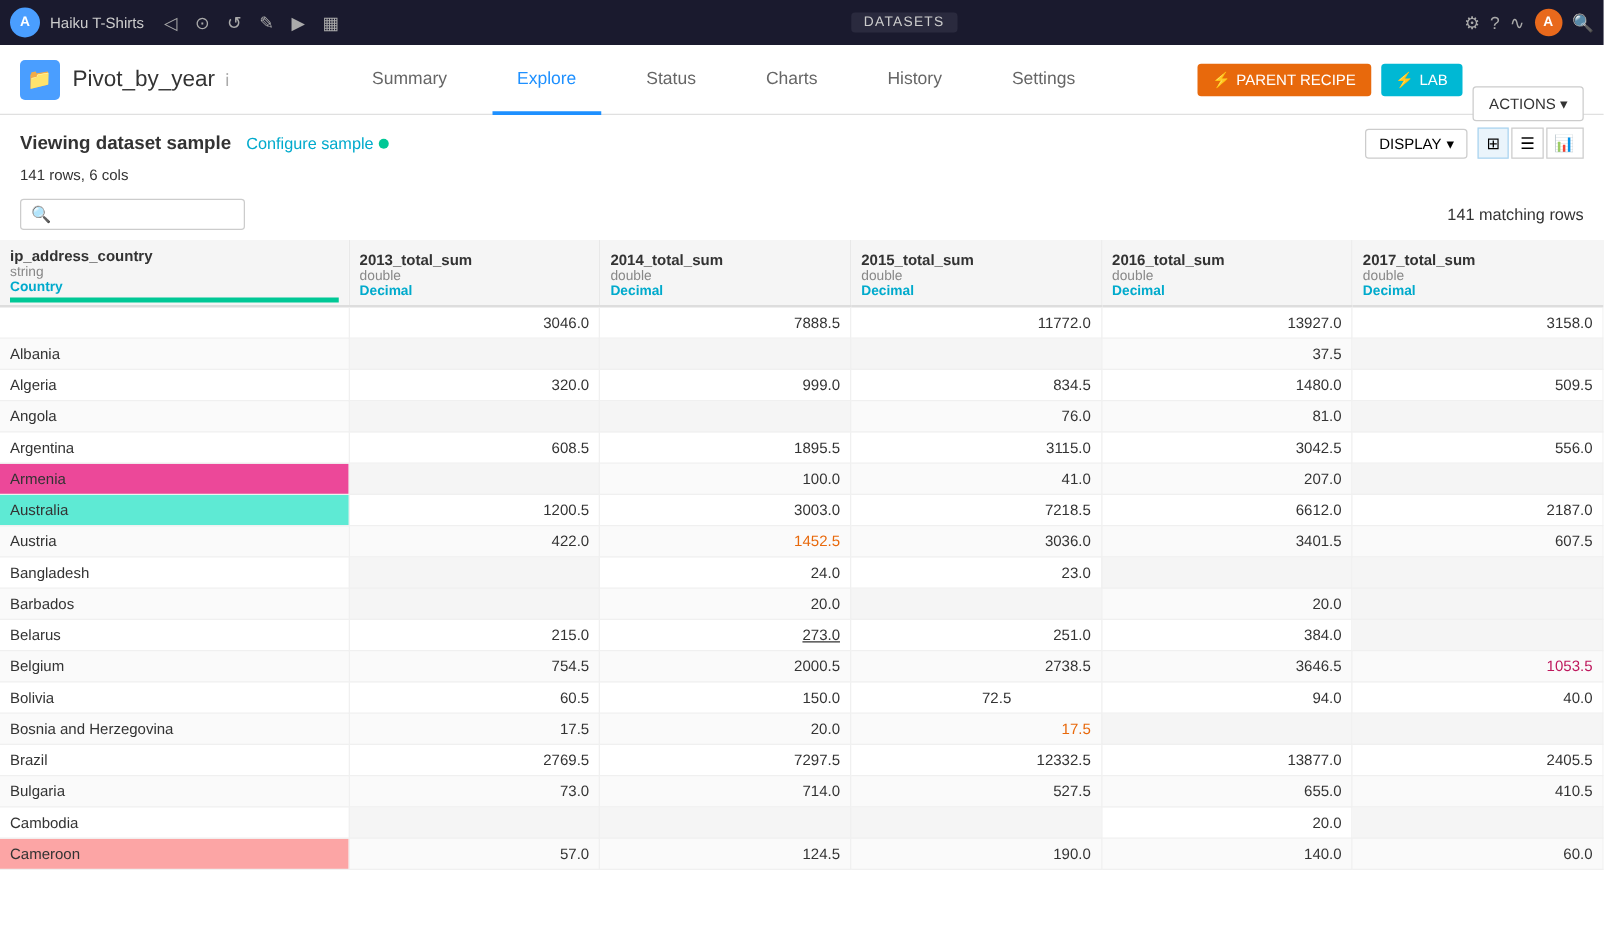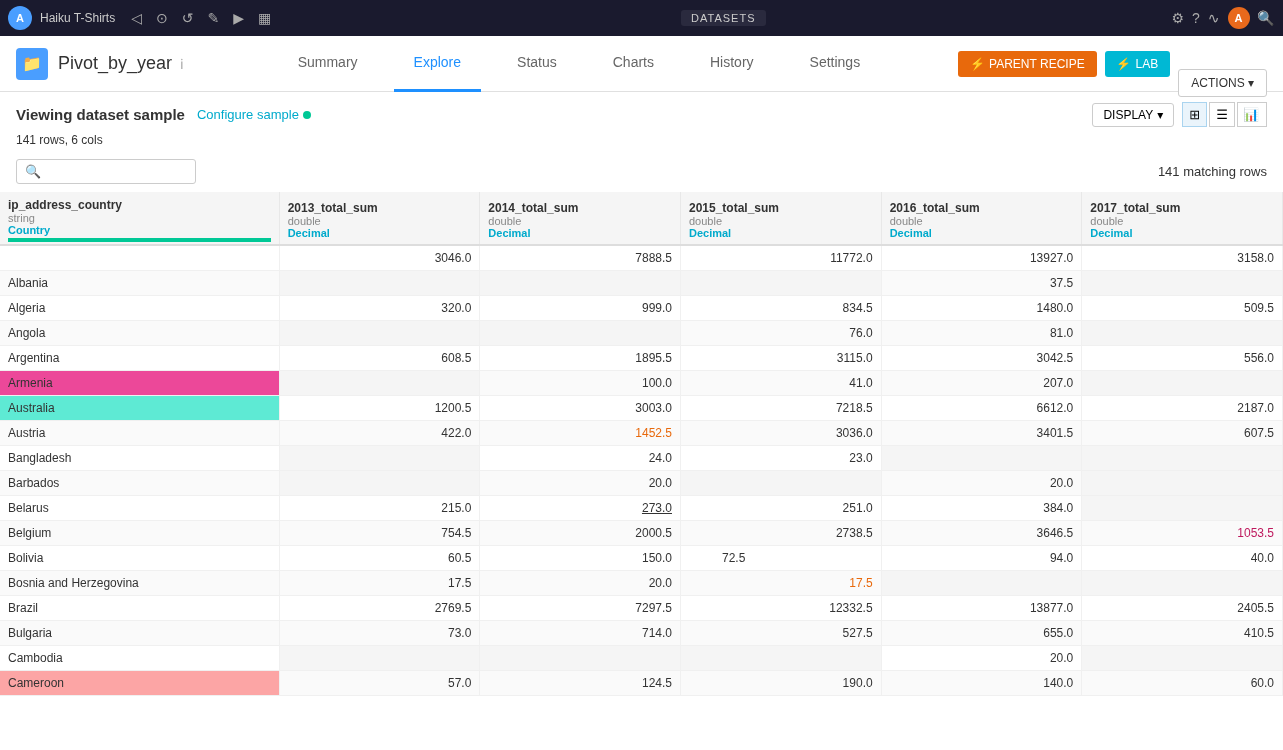--- a/index.html
+++ b/index.html
@@ -300,21 +300,21 @@
           <td style="text-align: right;">754.5</td>
           <td style="text-align: right;">2000.5</td>
           <td style="text-align: right;">2738.5</td>
           <td style="text-align: right;">3646.5</td>
           <td style="text-align: right; color: #be185d;">1053.5</td>
         </tr>
         <tr>
           <td style="background: rgb(255, 255, 255);">Bolivia</td>
           <td style="text-align: right;">60.5</td>
           <td style="text-align: right;">150.0</td>
-          <td style="text-align: left; padding-left: 41px;">72.5</td>
+          <td style="text-align: center; padding-left: 41px;">72.5</td>
           <td style="text-align: right;">94.0</td>
           <td style="text-align: right;">40.0</td>
         </tr>
         <tr>
           <td style="background: rgb(250, 250, 250);">Bosnia and Herzegovina</td>
           <td style="text-align: right;">17.5</td>
           <td style="text-align: right;">20.0</td>
           <td style="text-align: right; color: rgb(232, 105, 12);">17.5</td>
           <td style="background: rgb(245, 245, 245);"></td>
           <td style="background: rgb(245, 245, 245);"></td>

